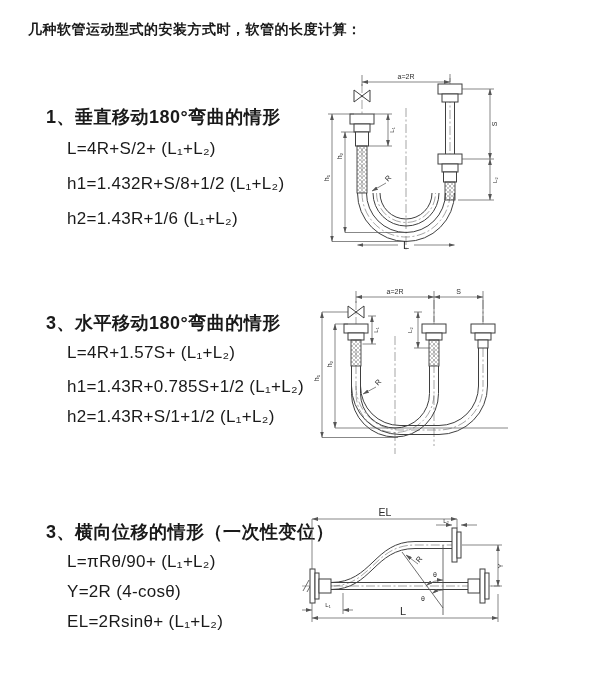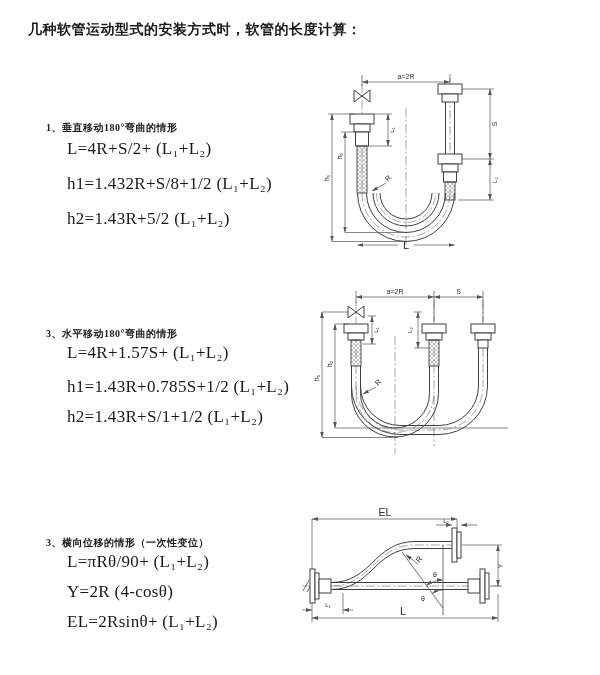--- a/index.html
+++ b/index.html
@@ -1,42 +1,42 @@
 <!DOCTYPE html>
 <html><head>
 <meta charset="utf-8">
 <style>
   html,body{margin:0;padding:0;}
   body{
     width:600px;height:675px;background:#ffffff;
     font-family:"Liberation Sans","DejaVu Sans",sans-serif;
     color:#1a1a1a;position:relative;overflow:hidden;
   }
-  .abs{position:absolute;white-space:nowrap;font-family:Liberation Serif, serif;}
+  .abs{position:absolute;white-space:nowrap;}
   .doc-title{left:28px;top:21px;font-size:14px;font-weight:bold;letter-spacing:.5px;}
-  .sec-head{font-size:10px;font-weight:bold;letter-spacing:.5px;margin-top:16px;}
+  .sec-head{font-size:18px;font-weight:bold;letter-spacing:.5px;}
   .formula{font-size:17px;font-weight:normal;letter-spacing:.3px;}
   svg{position:absolute;overflow:visible;}
   svg text{font-family:"Liberation Sans","DejaVu Sans",sans-serif;fill:#2c2c2c;}
   .mainline{stroke:#3f3f3f;stroke-width:1;fill:none;}
   .thin{stroke:#4a4a4a;stroke-width:.8;fill:none;}
   .dim{stroke:#555;stroke-width:.7;fill:none;}
   .cl{stroke:#6a6a6a;stroke-width:.6;fill:none;stroke-dasharray:9 2.5 2 2.5;}
   .fit{fill:#ffffff;stroke:#3f3f3f;stroke-width:1;}
   .braidr{stroke:#3f3f3f;stroke-width:.9;}
 </style>
 </head>
 <body>
 
 <div class="abs doc-title">几种软管运动型式的安装方式时，软管的长度计算：</div>
 
 <div class="abs sec-head" style="left:46px;top:105px">1、垂直移动180°弯曲的情形</div>
 <div class="abs formula" style="left:67px;top:139px">L=4R+S/2+ (L₁+L₂)</div>
 <div class="abs formula" style="left:67px;top:174px">h1=1.432R+S/8+1/2 (L₁+L₂)</div>
-<div class="abs formula" style="left:67px;top:209px">h2=1.43R+5/2 (L₁+L₂)</div>
+<div class="abs formula" style="left:67px;top:209px">h2=1.43R+1/6 (L₁+L₂)</div>
 
 <div class="abs sec-head" style="left:46px;top:311px">3、水平移动180°弯曲的情形</div>
 <div class="abs formula" style="left:67px;top:343px">L=4R+1.57S+ (L₁+L₂)</div>
 <div class="abs formula" style="left:67px;top:377px">h1=1.43R+0.785S+1/2 (L₁+L₂)</div>
 <div class="abs formula" style="left:67px;top:407px">h2=1.43R+S/1+1/2 (L₁+L₂)</div>
 
 <div class="abs sec-head" style="left:46px;top:520px">3、横向位移的情形（一次性变位）</div>
 <div class="abs formula" style="left:67px;top:552px">L=πRθ/90+ (L₁+L₂)</div>
 <div class="abs formula" style="left:67px;top:582px">Y=2R (4-cosθ)</div>
 <div class="abs formula" style="left:67px;top:612px">EL=2Rsinθ+ (L₁+L₂)</div>

